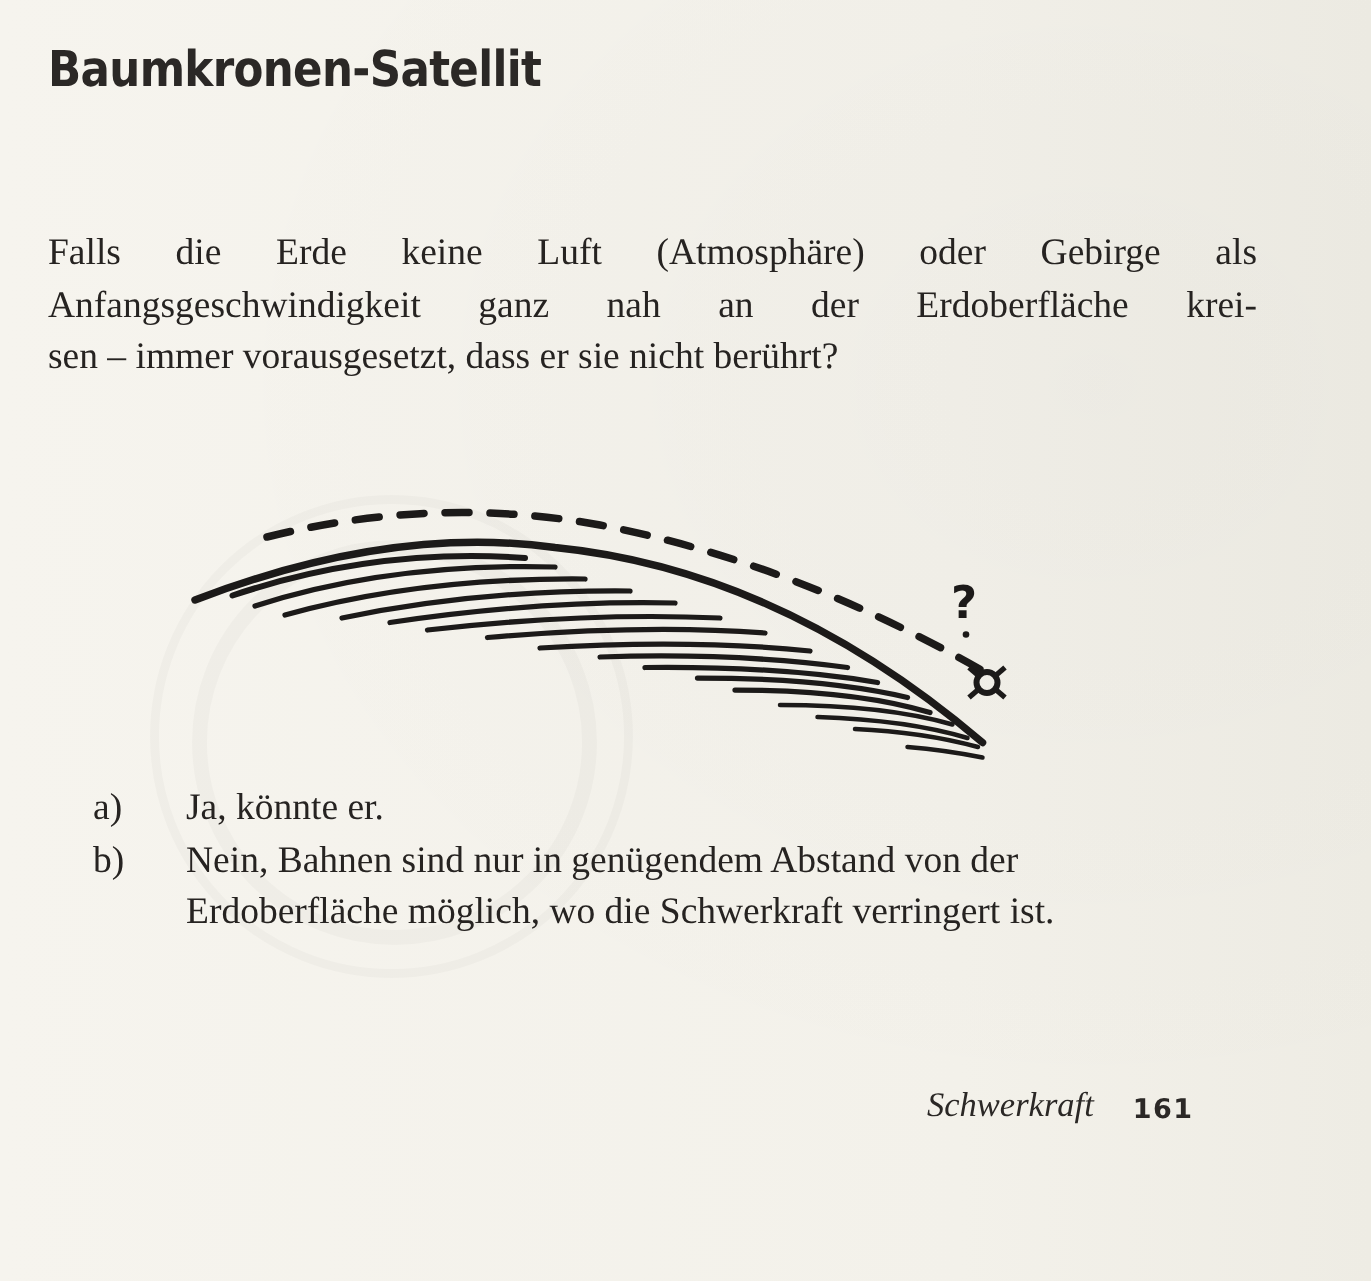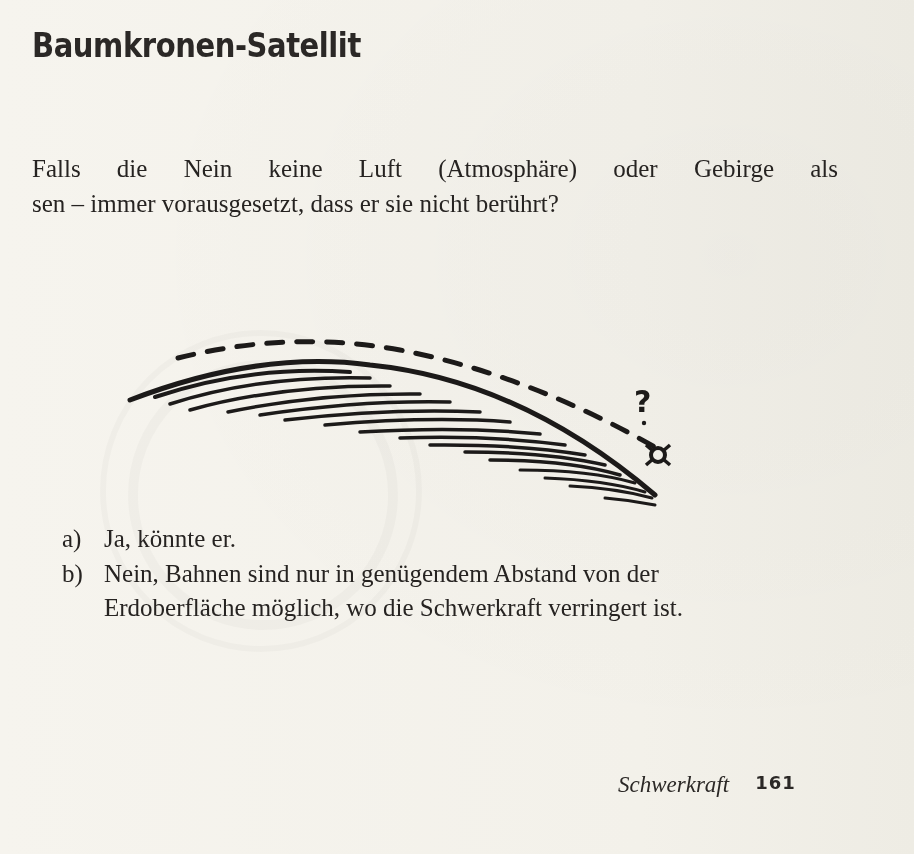--- a/index.html
+++ b/index.html
@@ -81,27 +81,28 @@
     }
     .answers li {
       display: flex;
     }
     .answers .marker {
       width: 42px;
       flex: 0 0 42px;
     }
     .answers .text {
       width: 660px;
+      margin-left: 20px;
     }
     .footer {
       position: absolute;
       left: 618px;
-      top: 772px;
+      top: 724px;
       display: flex;
-      align-items: flex-start;
+      align-items: flex-end;
       gap: 26px;
     }
     .footer .section {
       font-family: "Liberation Serif", serif;
       font-style: italic;
       font-size: 23px;
       color: #2b2826;
     }
     .footer .pagenum {
       font-family: "DejaVu Sans", sans-serif;
@@ -115,21 +116,22 @@
 <body>
 
 <div class="page">
 
   <div class="ghost-circle" style="left:128px; top:360px; width:250px; height:250px;"></div>
   <div class="ghost-circle" style="left:100px; top:330px; width:310px; height:310px; border-width:6px;"></div>
 
   <h1 class="title">Baumkronen-Satellit</h1>
 
   <p class="question">
-    <span class="line">Falls die Nein keine Luft (Atmosphäre) oder Gebirge als</span>
+    <span class="line">Falls die Erde keine Luft (Atmosphäre) oder Gebirge als</span>
+    <span class="line">Anfangsgeschwindigkeit ganz nah an der Erdoberfläche krei-</span>
     <span class="line last">sen – immer vorausgesetzt, dass er sie nicht berührt?</span>
   </p>
 
   <svg class="diagram" viewBox="0 0 600 200">
 
     <path d="M 78 38 Q 190 10 300 30 Q 430 55 560 130" fill="none" stroke="#1c1a19" stroke-width="5" stroke-dasharray="16 14" stroke-linecap="round"></path>
 
     <path d="M 30 80 Q 160 30 270 45 Q 420 60 555 175" fill="none" stroke="#1c1a19" stroke-width="5" stroke-linecap="round"></path>
 
     <g stroke="#1c1a19" stroke-linecap="round" fill="none">

